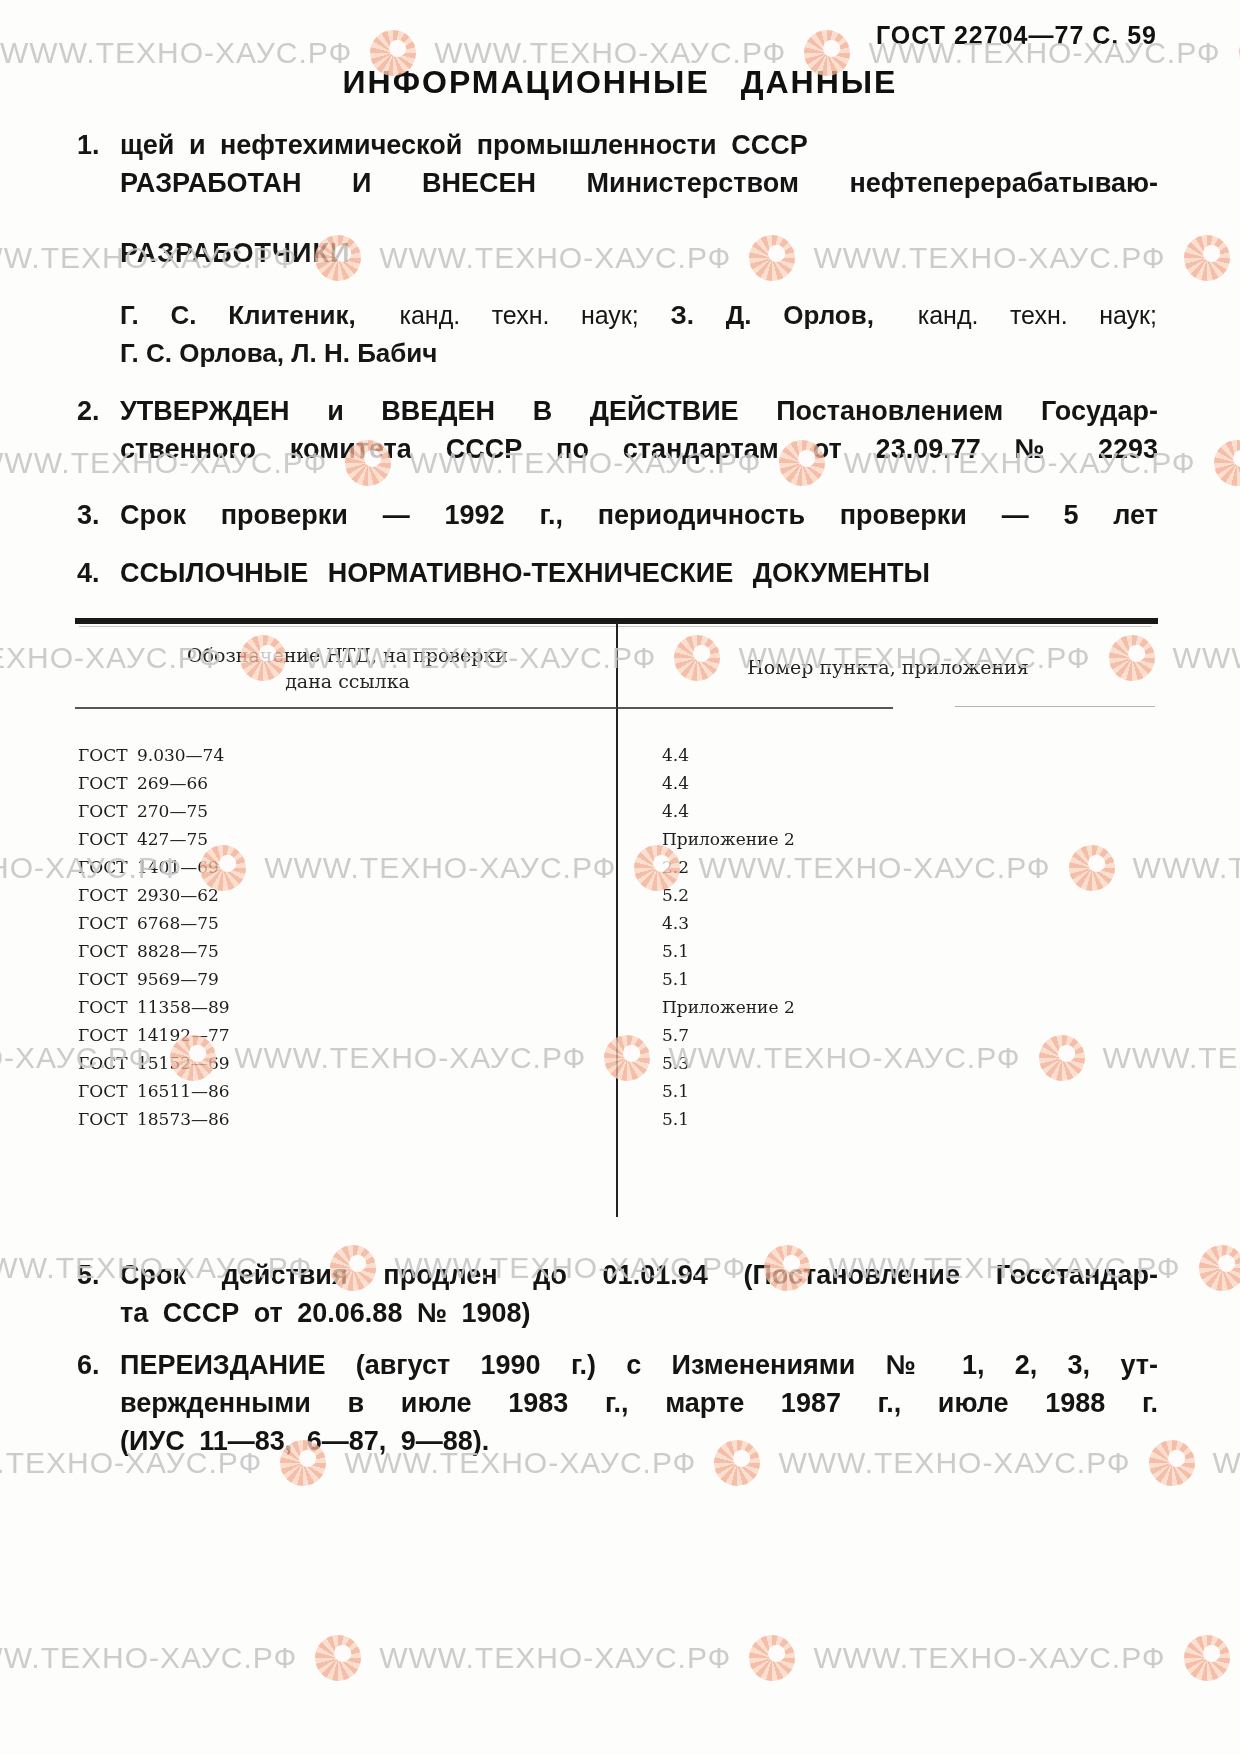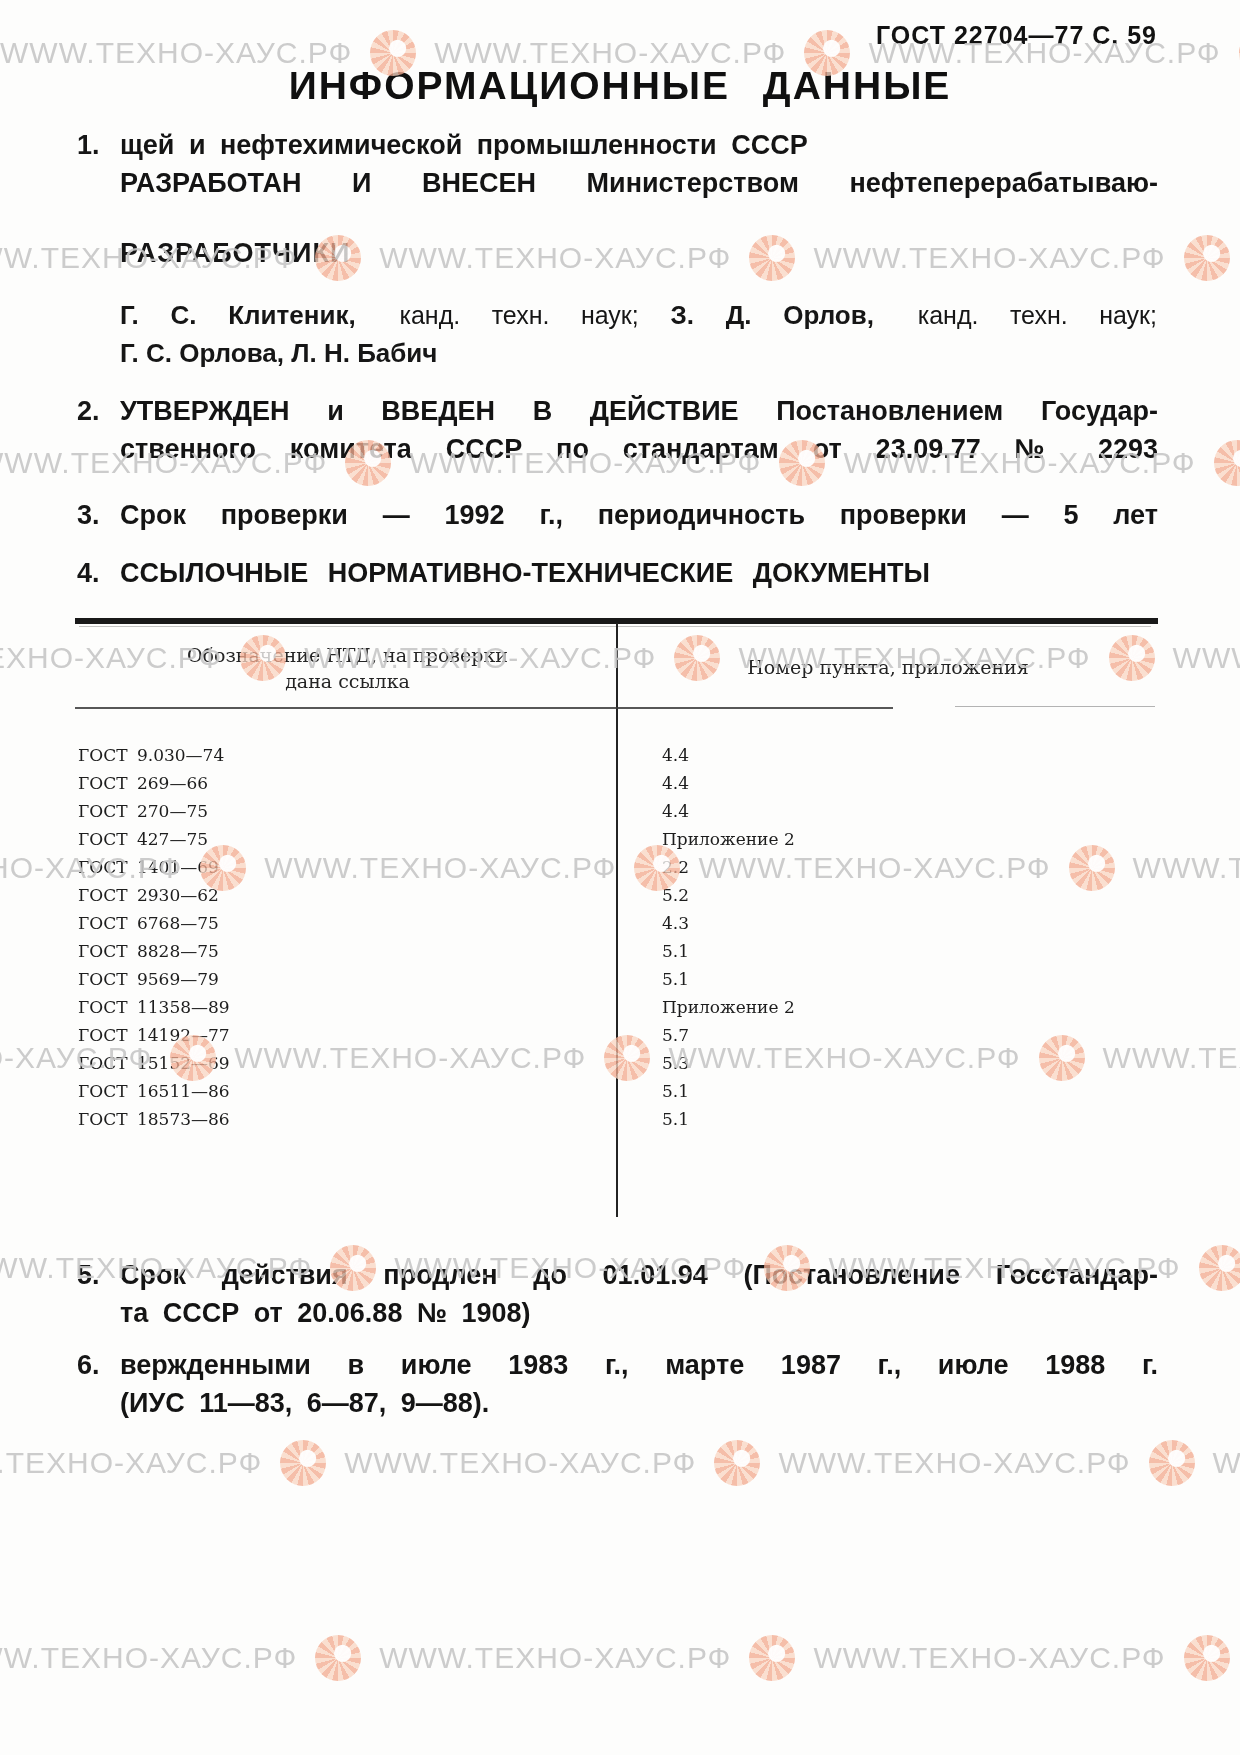--- a/index.html
+++ b/index.html
@@ -15,21 +15,21 @@
     width:46px;height:46px;border-radius:50%;flex:0 0 auto;opacity:.85;
     background:
       radial-gradient(circle at 60% 40%, rgba(255,255,255,.95) 0 8px, rgba(255,255,255,0) 9px),
       repeating-conic-gradient(var(--wm-logo,#f3ab90) 0deg 15deg, #f9d6c4 15deg 30deg);
   }
   
   .content{position:absolute;inset:0;z-index:1;color:#161616;}
   .hdr{position:absolute;top:8px;left:0;width:1157px;text-align:right;
        font-size:25px;font-weight:700;letter-spacing:1px;color:#121212;margin-top:13px;}
   .doc-title{position:absolute;top:64px;left:0;width:1240px;margin:0;text-align:center;
-       font-size:39px;font-weight:700;letter-spacing:2px;word-spacing:20px;color:#101010;}
+       font-size:32px;font-weight:700;letter-spacing:2px;word-spacing:20px;color:#101010;}
   .item{position:absolute;left:75px;width:1083px;}
   .item .num{position:absolute;left:2px;top:0;font-size:27px;font-weight:700;line-height:38px;}
   .item .lines{margin-left:45px;}
   .line{font-size:27px;font-weight:700;line-height:38px;word-spacing:7px;color:#141414;}
   .line.stretch{text-align:justify;text-align-last:justify;}
   .line.wide{word-spacing:12px;}
   .devs-heading{position:absolute;left:120px;top:238px;font-size:27px;font-weight:700;letter-spacing:1px;}
   .devs{position:absolute;left:120px;top:296px;width:1037px;font-size:26px;line-height:38px;}
   .devs .l1{text-align:justify;text-align-last:justify;}
   .devs .name{font-weight:700;}
@@ -255,18 +255,19 @@
     <span class="num">5.</span>
     <div class="lines">
       <div class="line stretch">Срок действия продлен до 01.01.94 (Постановление Госстандар-</div>
       <div class="line">та СССР от 20.06.88 № 1908)</div>
     </div>
   </section>
 
   <section class="item" style="top:1346px">
     <span class="num">6.</span>
     <div class="lines">
+      <div class="line stretch">ПЕРЕИЗДАНИЕ (август 1990 г.) с Изменениями № 1, 2, 3, ут-</div>
       <div class="line stretch">вержденными в июле 1983 г., марте 1987 г., июле 1988 г.</div>
       <div class="line">(ИУС 11—83, 6—87, 9—88).</div>
     </div>
   </section>
 
 </div>
 
 </body></html>

